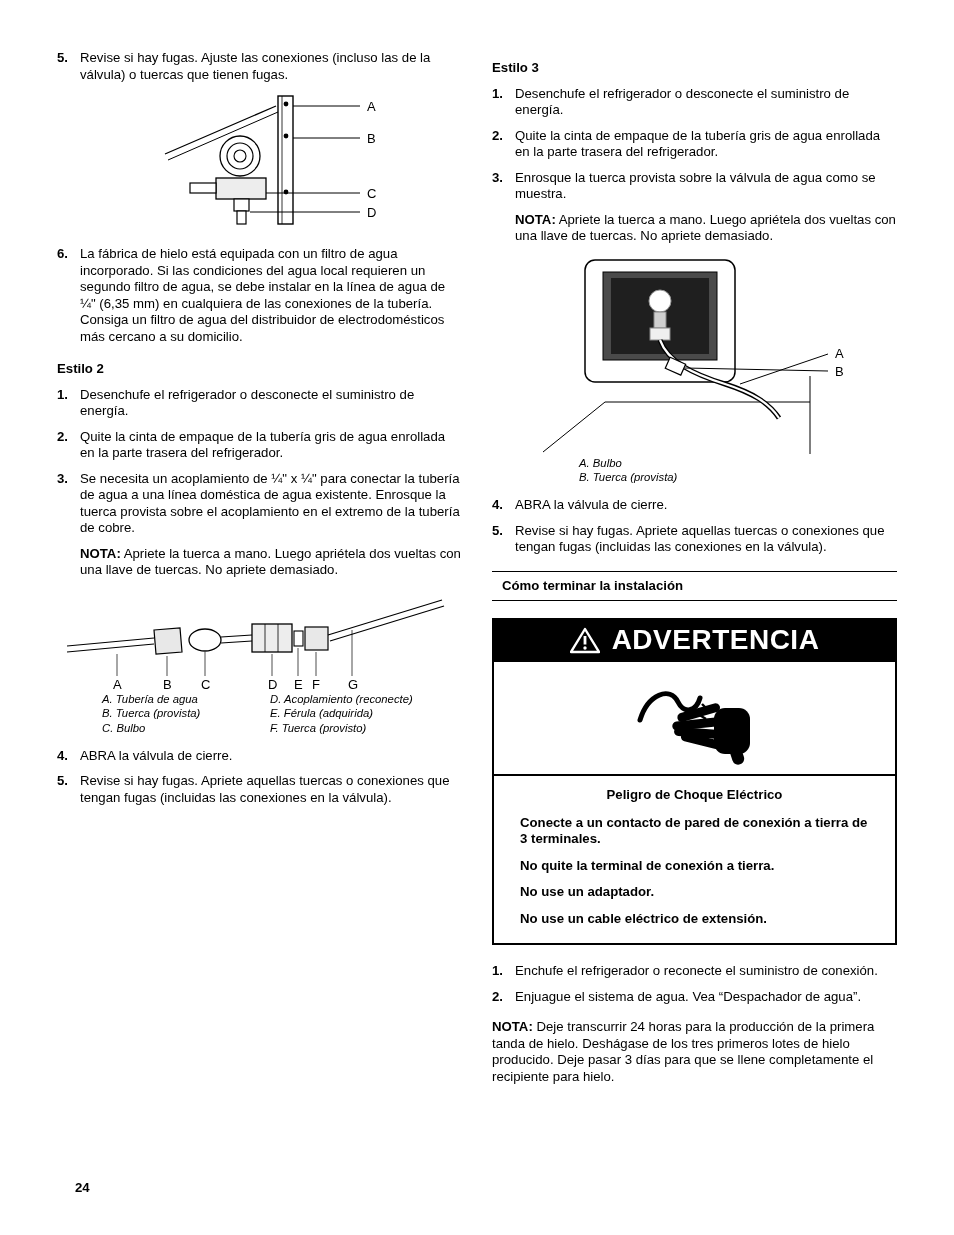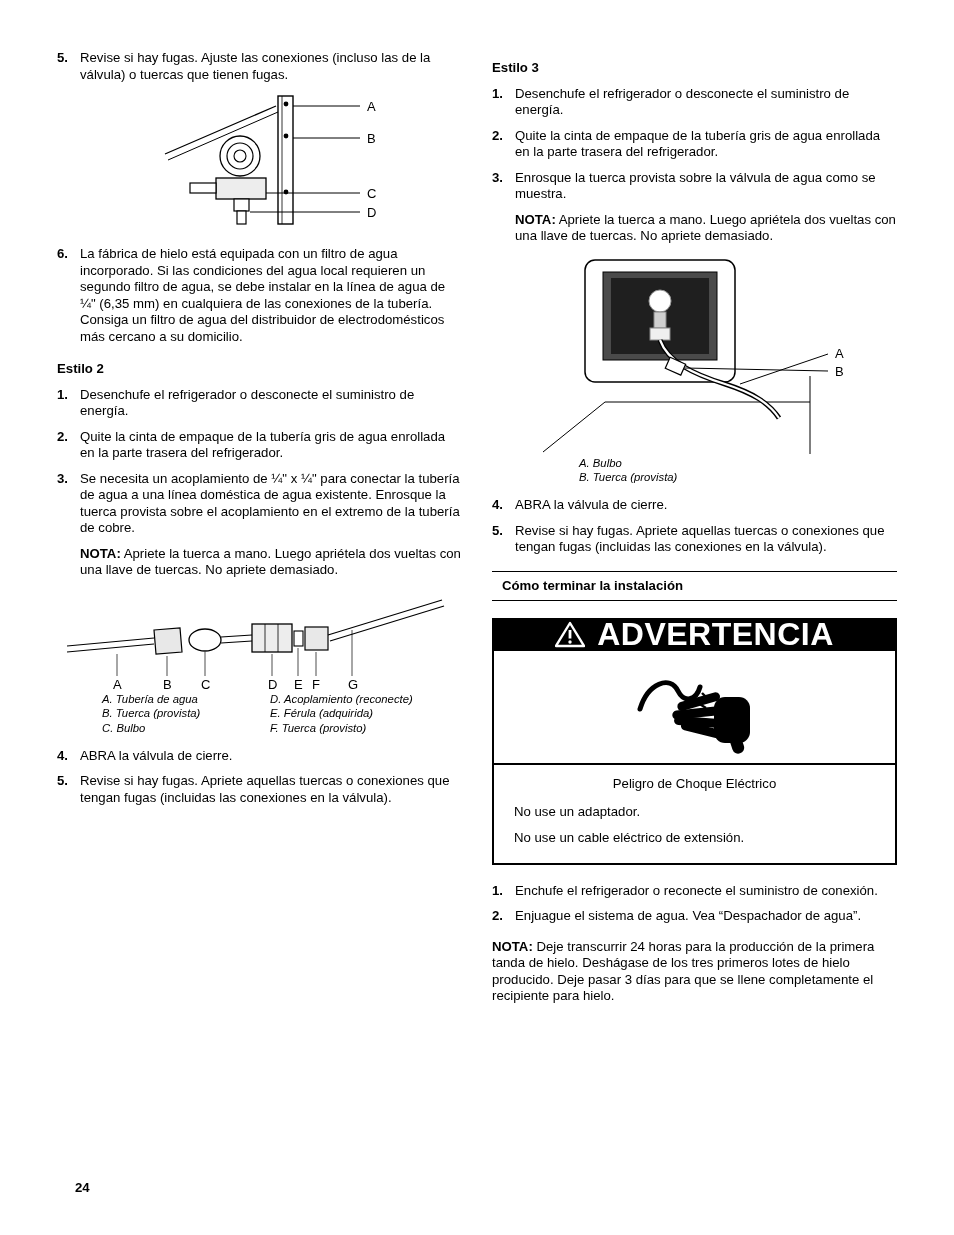--- a/index.html
+++ b/index.html
@@ -31,26 +31,26 @@
   .cap-col-1{width:168px}
   .cap-col-2{flex:1}
   .captions-wallbox{margin-left:87px}
 
   .section-rule{
     border-top:1.2px solid #000;border-bottom:1.2px solid #000;
     padding:6px 0 6px 10px;font-weight:bold;margin:15px 0 17px;
   }
 
   .warn-banner{
-    background:#000;color:#fff;height:33px;display:flex;align-items:center;
-    justify-content:center;gap:12px;font-size:32px;font-weight:bold;letter-spacing:.5px;
+    background:#000;color:#fff;height:44px;display:flex;align-items:center;
+    justify-content:center;gap:12px;font-size:28px;font-weight:bold;letter-spacing:.5px;
   }
   .warn-box{border:2px solid #000;border-top:none}
   .warn-icon-row{display:flex;justify-content:center;padding:12px 0 8px;border-bottom:2px solid #000}
-  .warn-body{padding:11px 20px 6px;font-weight:normal}
+  .warn-body{padding:11px 26px 6px;font-weight:bold}
   .warn-title{text-align:center;margin-bottom:11px}
   .warn-line{margin-bottom:10px}
 
   .after-warning{margin-top:18px}
   .page-num{position:absolute;left:75px;top:1180px;font-weight:bold}
 </style>
 </head>
 <body>
 
 <div class="columns">
@@ -243,20 +243,22 @@
             <rect x="84" y="34" width="36" height="46" rx="11" fill="#000"></rect>
             <rect x="46" y="28" width="44" height="9" rx="4.5" fill="#000" transform="rotate(-16 90 33)"></rect>
             <rect x="42" y="43" width="48" height="9" rx="4.5" fill="#000" transform="rotate(-6 90 47)"></rect>
             <rect x="44" y="56" width="46" height="9" rx="4.5" fill="#000" transform="rotate(4 90 60)"></rect>
             <rect x="50" y="67" width="40" height="9" rx="4.5" fill="#000" transform="rotate(14 90 71)"></rect>
             <rect x="100" y="66" width="12" height="25" rx="6" fill="#000" transform="rotate(-18 106 78)"></rect>
           </svg>
         </div>
         <div class="warn-body">
           <div class="warn-title">Peligro de Choque Eléctrico</div>
+          <div class="warn-line">Conecte a un contacto de pared de conexión a tierra de 3 terminales.</div>
+          <div class="warn-line">No quite la terminal de conexión a tierra.</div>
           <div class="warn-line">No use un adaptador.</div>
           <div class="warn-line">No use un cable eléctrico de extensión.</div>
         </div>
       </div>
     </div>
 
     <div class="after-warning">
       <div class="step">
         <span class="step-num">1.</span>
         <span class="step-text">Enchufe el refrigerador o reconecte el suministro de conexión.</span>

